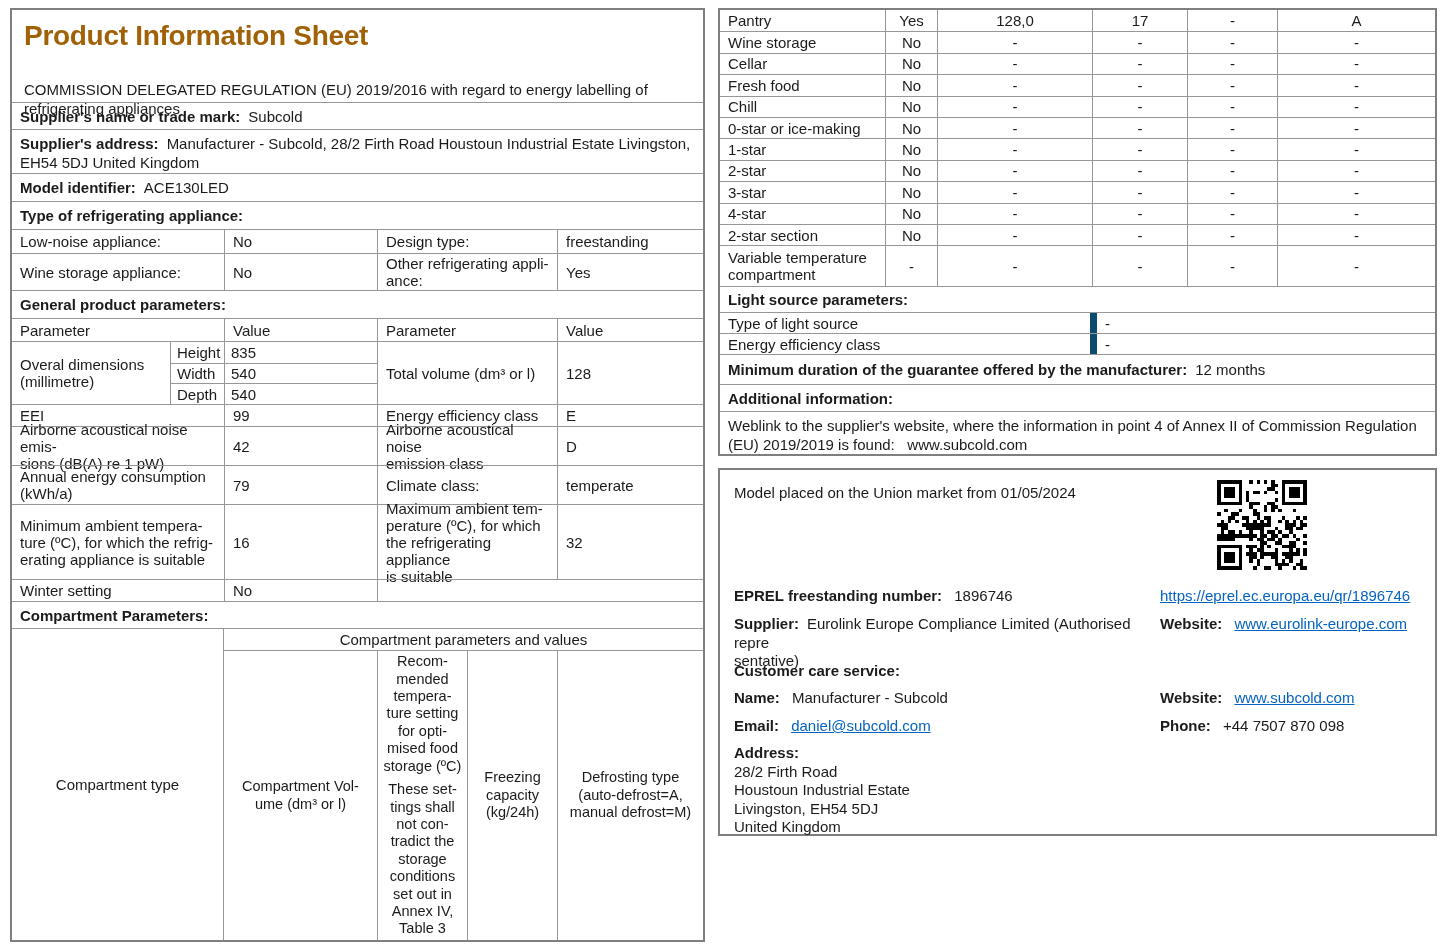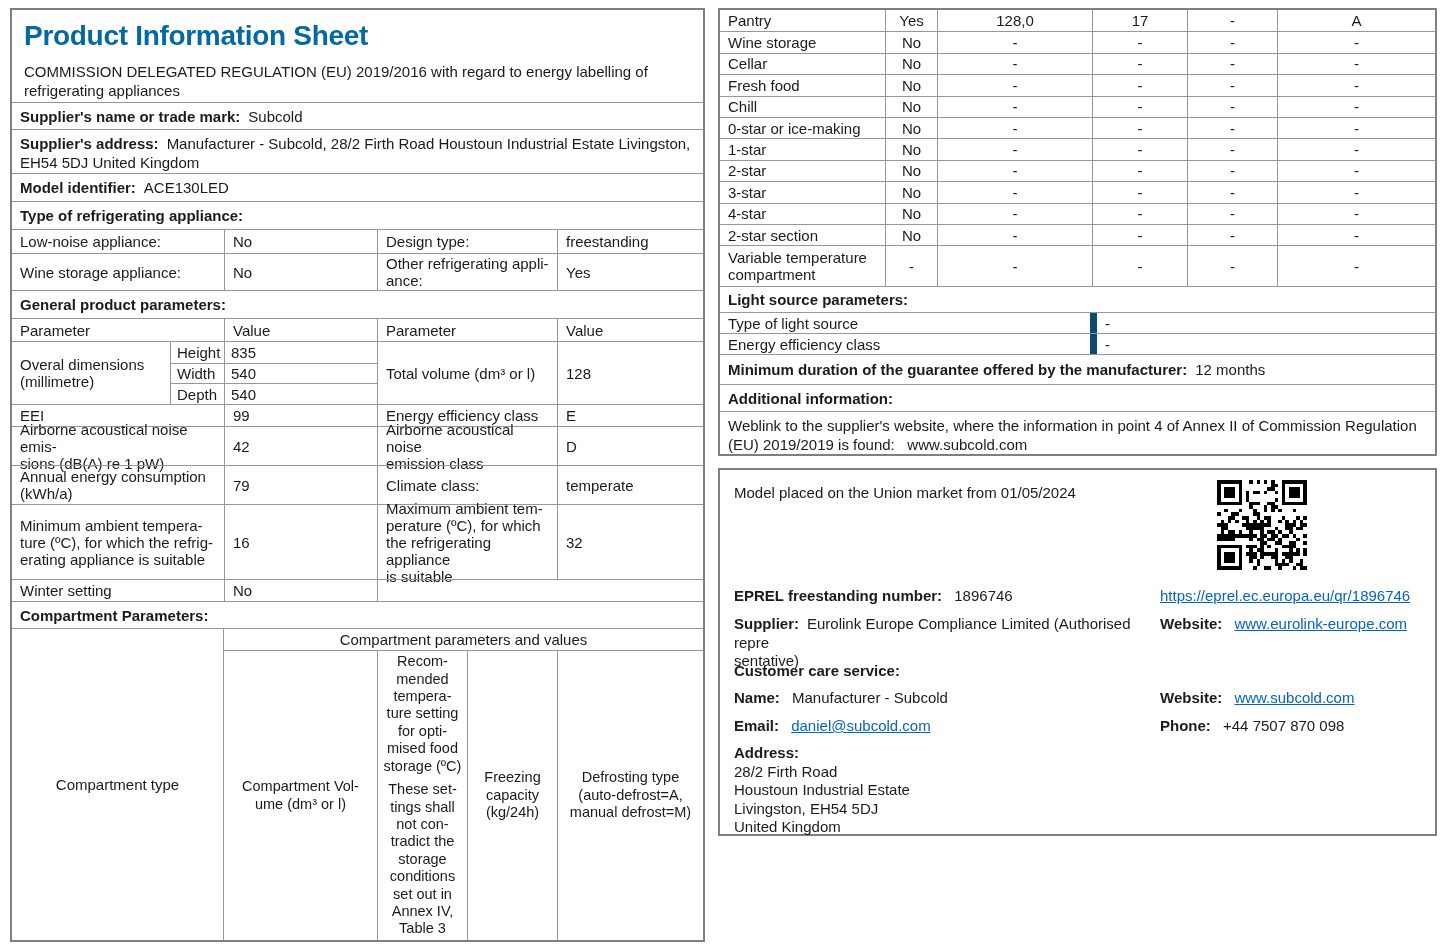--- a/index.html
+++ b/index.html
@@ -17,21 +17,21 @@
   .c { height:100%; display:flex; align-items:center; padding:2px 8px; }
   .c + .c { border-left:1px solid #979797; }
   .w1 { width:212px; } .w2 { width:153px; } .w3 { width:180px; } .w4 { flex:1; }
 
   .h-head{height:92px; display:block; padding:8px 12px;}
   .h-sname{height:27px;} .h-saddr{height:44px;} .h-model{height:28px;} .h-type{height:28px;}
   .h-low{height:24px;} .h-wine{height:37px;} .h-gen{height:28px;} .h-pv{height:23px;}
   .h-dims{height:63px; align-items:stretch;} .h-eei{height:22px;} .h-noise{height:39px;}
   .h-energy{height:39px;} .h-amb{height:75px;} .h-win{height:22px;} .h-comph{height:27px;}
 
-  #doc-title { font-size:28px; line-height:32px; font-weight:bold; color:#0369a1; letter-spacing:-0.3px; margin:2px 0 10px 0; }
+  #doc-title { font-size:28px; line-height:32px; font-weight:bold; color:#a16207; letter-spacing:-0.3px; margin:2px 0 28px 0; }
   #reg-text { width:660px; line-height:19px; }
 
   
   .dims-label { width:158px; display:flex; align-items:center; padding:2px 8px; }
   .dims-keys { width:54px; display:flex; flex-direction:column; border-left:1px solid #979797; }
   .dims-vals { width:153px; display:flex; flex-direction:column; border-left:1px solid #979797; }
   .subrow { height:21px; display:flex; align-items:center; padding:0 6px; border-top:1px solid #979797; }
   .subrow:first-child { border-top:none; }
   .dims-p2 { width:180px; border-left:1px solid #979797; height:100%; display:flex; align-items:center; padding:2px 8px; }
   .dims-v2 { flex:1; border-left:1px solid #979797; height:100%; display:flex; align-items:center; padding:2px 8px; }

